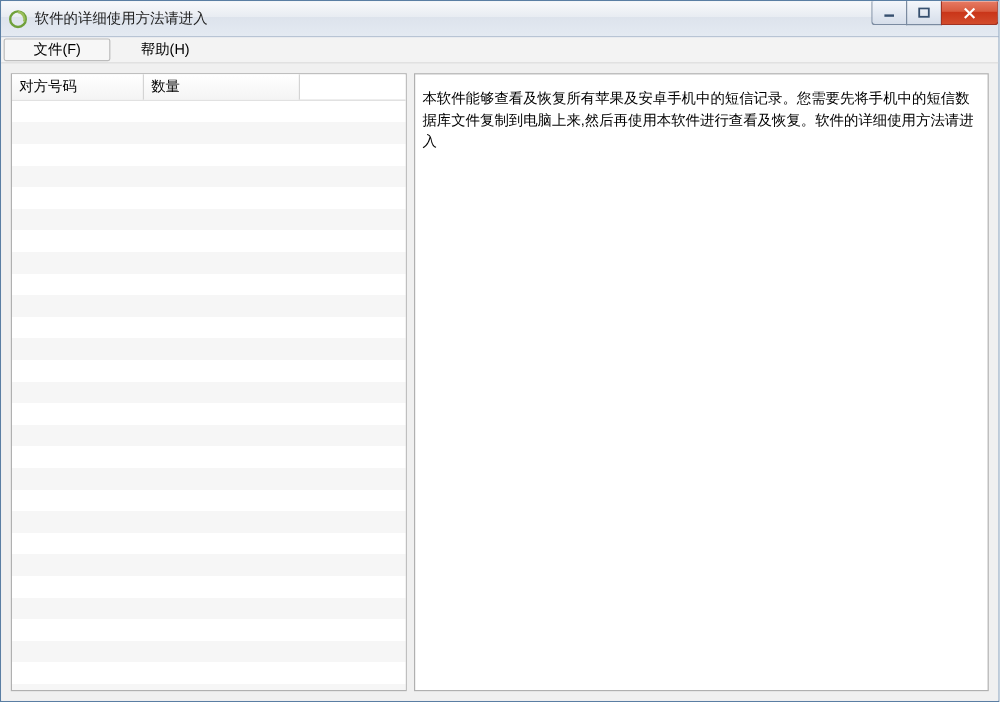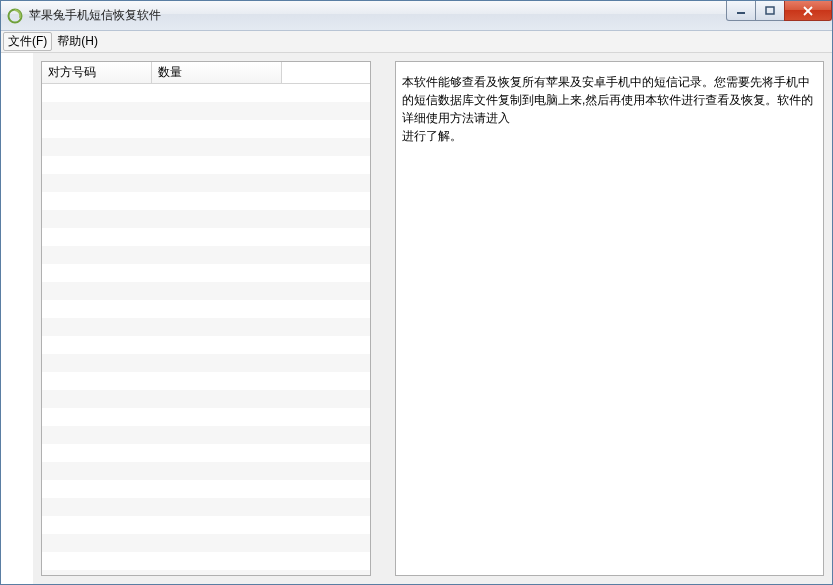--- a/index.html
+++ b/index.html
@@ -70,42 +70,41 @@
 
   .menubar {
     height: 22px;
     background: #f3f3f3;
     border-bottom: 1px solid #d6d6d6;
     display: flex;
     align-items: stretch;
     padding: 0 2px;
   }
   .menu-item {
-    padding: 0 4px;
+    padding: 0 24px;
     display: flex;
     align-items: center;
     border: 1px solid transparent;
     cursor: pointer;
     color: #000;
   }
   .menu-item:first-child {
     border: 1px solid #bcbcbc;
     background: #f7f7f7;
     border-radius: 2px;
     margin: 1px 0;
   }
 
   .client {
     flex: 1;
     display: flex;
     padding: 8px;
-    gap: 24px;
+    gap: 6px;
     background: #f0f0f0;
     min-height: 0;
-    margin-left: 32px;
   }
   .panel {
     border: 1px solid #b0b0b0;
     background: #fff;
     flex-direction: column;
     display: flex;
     min-height: 0;
   }
   .left-panel {
     width: 330px;
@@ -162,21 +161,21 @@
 
 <div class="window">
 
   <div class="titlebar">
     <span class="app-icon">
       <svg width="16" height="16" viewBox="0 0 16 16">
         <circle cx="8" cy="8" r="6.5" fill="none" stroke="#6fa03a" stroke-width="2"></circle>
         <path d="M8 2 A6 6 0 0 1 13 10" fill="none" stroke="#9bbf5c" stroke-width="2"></path>
       </svg>
     </span>
-    <span class="title">苹果兔手机短信恢复软件</span>
+    <span class="title">软件的详细使用方法请进入</span>
     <div class="win-controls">
       <div class="win-btn min">
         <svg width="10" height="8">
             <rect x="1" y="5" width="8" height="2" fill="#37506f"></rect>
           </svg>
       </div>
       <div class="win-btn max">
         <svg width="10" height="10">
             <rect x="1" y="1" width="8" height="7" fill="none" stroke="#37506f" stroke-width="1.5"></rect>
           </svg>
@@ -200,17 +199,16 @@
     <div class="panel left-panel">
       <div class="table-head">
         <div class="th">对方号码</div>
         <div class="th">数量</div>
       </div>
       <div class="table-body"></div>
     </div>
 
     <div class="panel right-panel">
       <span>本软件能够查看及恢复所有苹果及安卓手机中的短信记录。您需要先将手机中的短信数据库文件复制到电脑上来,然后再使用本软件进行查看及恢复。软件的详细使用方法请进入</span>
-        <span>进行了解。</span>
     </div>
 
   </div>
 </div>
 
 </body></html>

